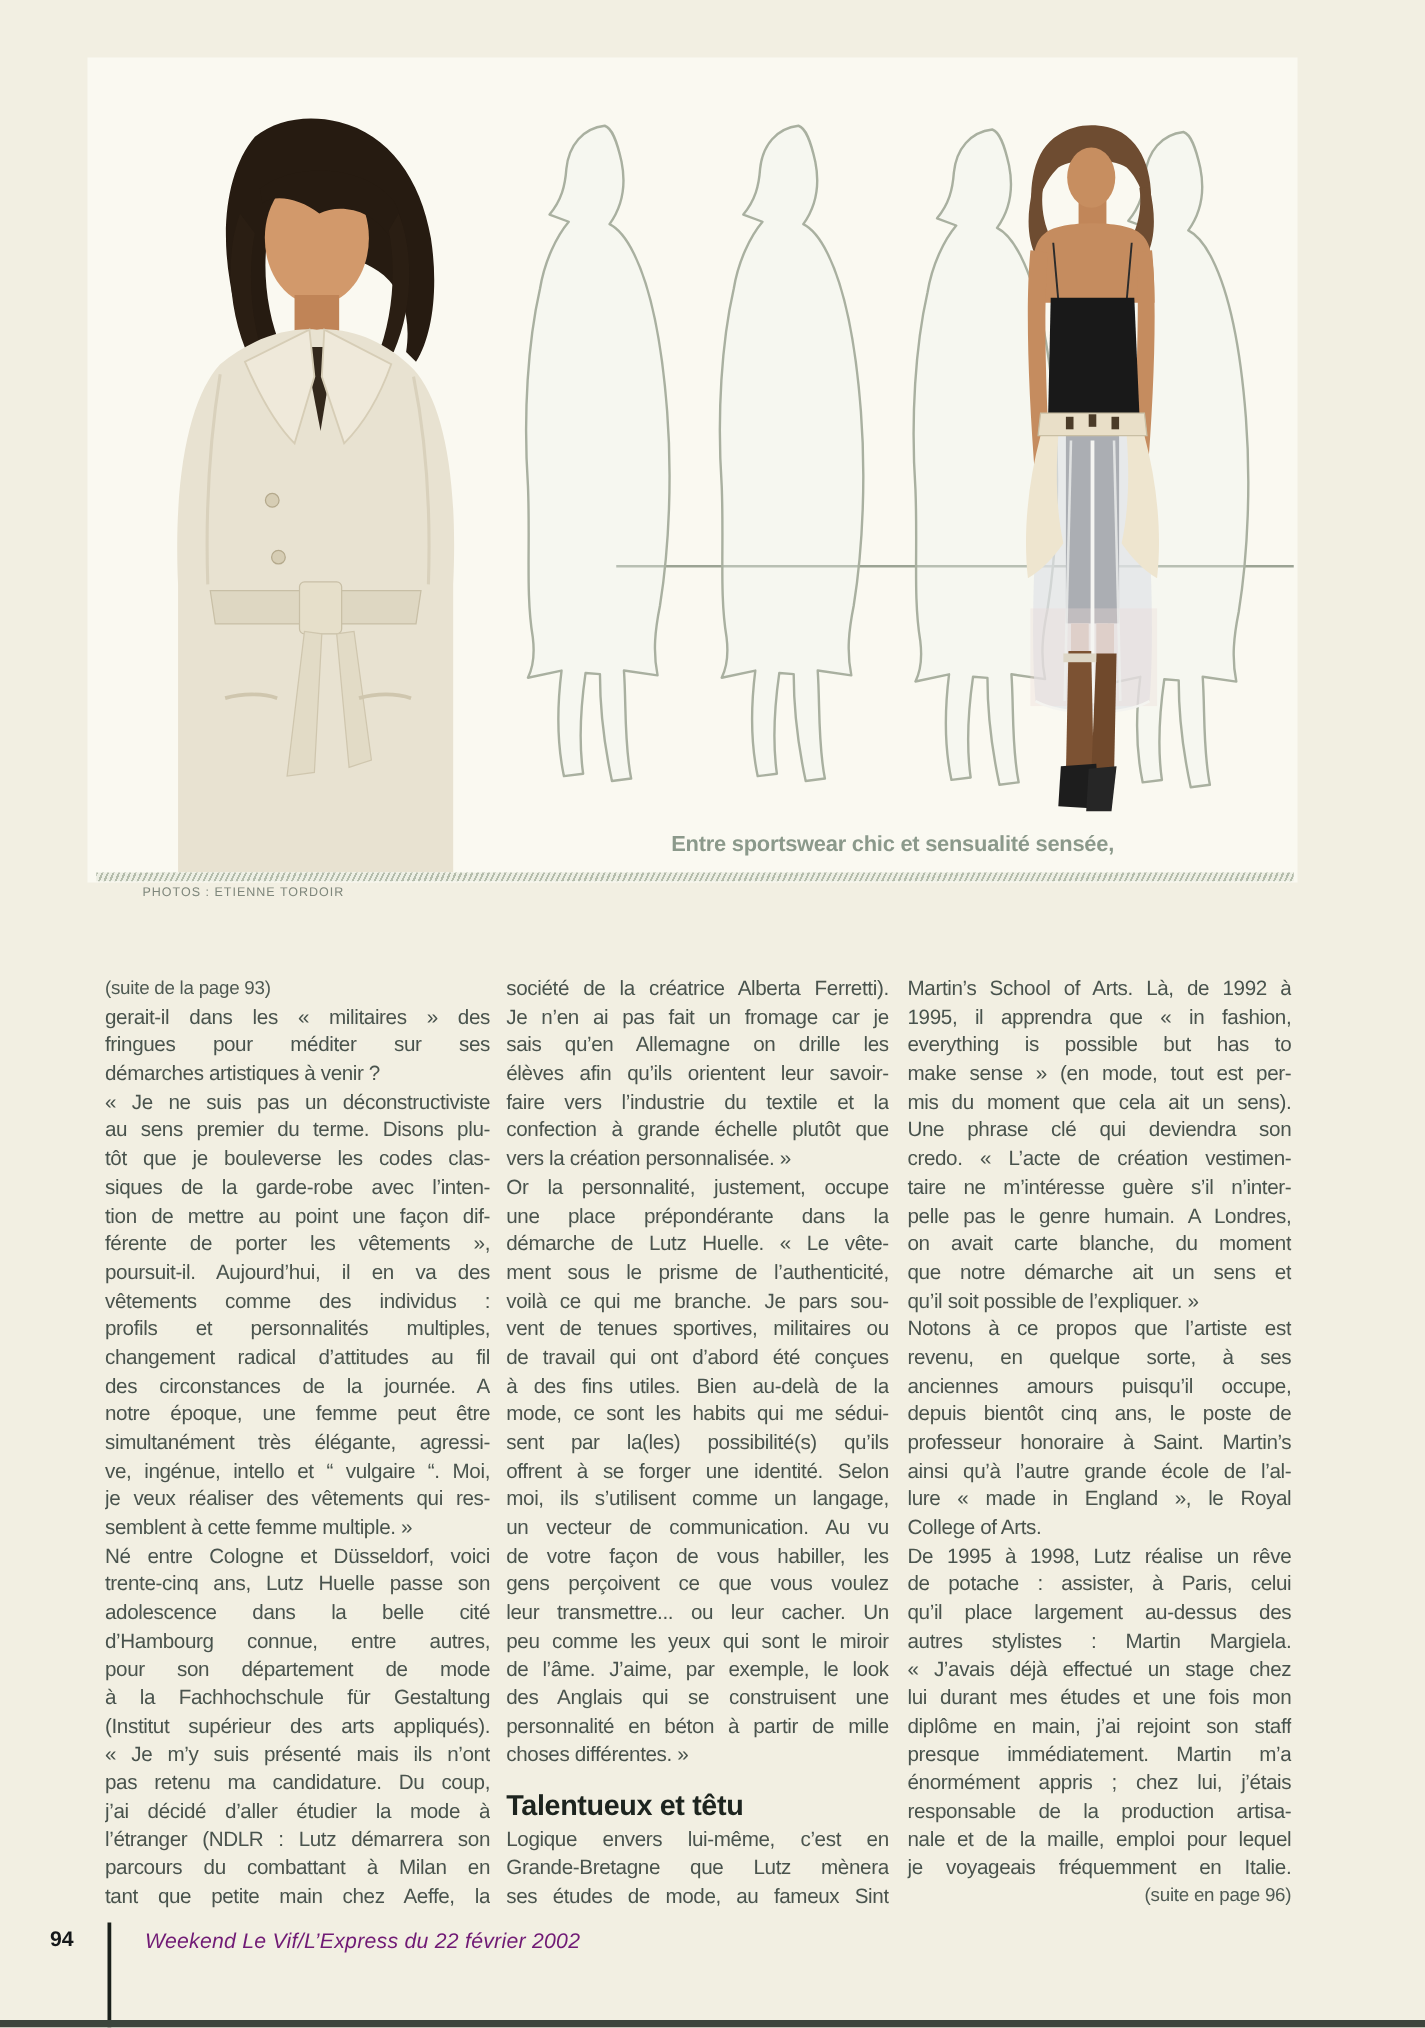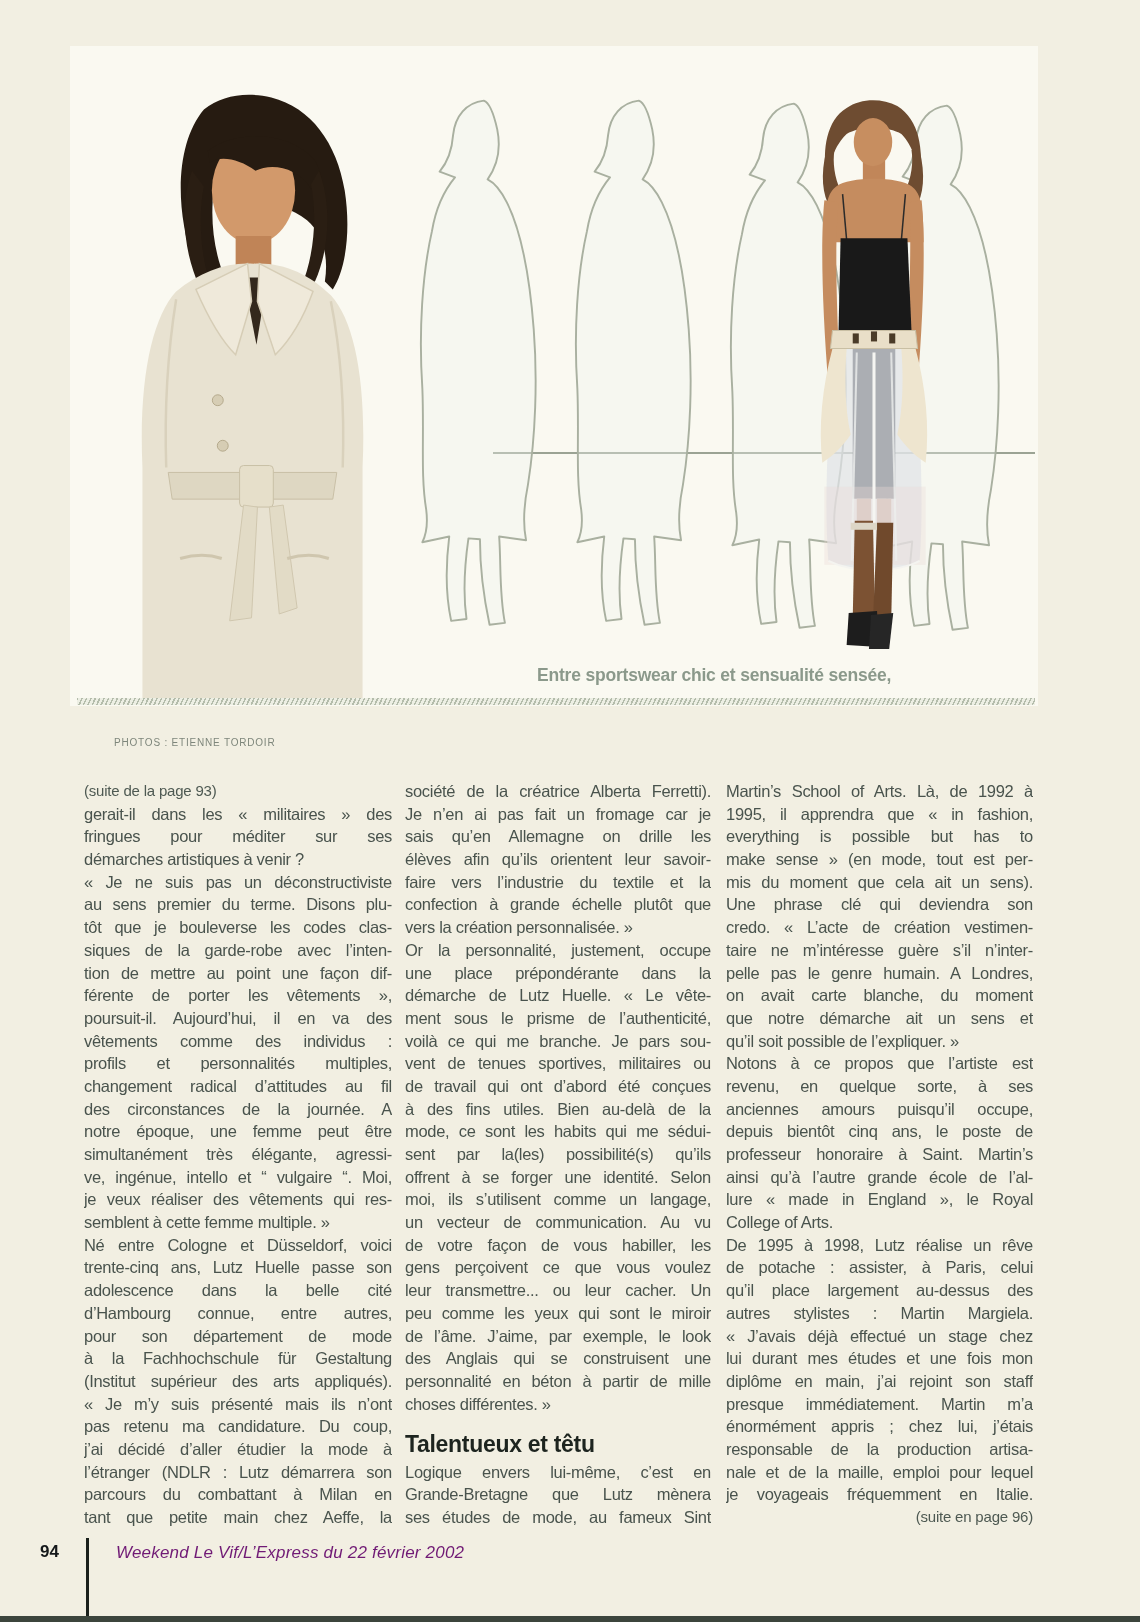--- a/index.html
+++ b/index.html
@@ -8,21 +8,21 @@
     background:#f2efe2;
     font-family:"Liberation Sans",sans-serif;
   }
   .photo-area{position:absolute;left:70px;top:46px;width:968px;height:660px;background:#faf9f1;z-index:0;}
   .runway-line{position:absolute;left:493px;top:452px;width:542px;height:2px;background:#9ba394;z-index:1;}
   .silhouettes{position:absolute;left:70px;top:46px;z-index:2;}
   .left-model{position:absolute;left:77px;top:52px;z-index:3;}
   .right-model{position:absolute;left:796px;top:90px;z-index:3;}
   .hatch{position:absolute;left:77px;top:698px;width:958px;height:7px;z-index:4;
     background:repeating-linear-gradient(115deg,#b4bcab 0 1.5px,#edefe4 1.5px 4px);}
-  .credit{position:absolute;left:114px;top:709px;font-size:10px;letter-spacing:.8px;color:#7e867b;z-index:4;margin-top:28px;}
+  .credit{position:absolute;left:114px;top:709px;font-size:10px;letter-spacing:.8px;color:#7e867b;z-index:4;}
   .caption{position:absolute;left:537px;top:646px;z-index:4;color:#8b998b;font-weight:bold;
     font-size:17.5px;line-height:27px;letter-spacing:-0.2px;margin-top:16px;}
   .col{position:absolute;top:780px;z-index:4;}
   #col1{left:84px;width:308px;}
   #col2{left:405px;width:306px;}
   #col3{left:726px;width:307px;}
   .line{font-size:16.5px;line-height:22.7px;height:22.7px;color:#49534d;letter-spacing:-0.3px;
     text-align:justify;text-align-last:justify;white-space:nowrap;overflow:hidden;}
   .line.flush{text-align-last:left;}
   .note{font-size:15px;line-height:22.7px;height:22.7px;color:#4e5952;letter-spacing:-0.2px;}

